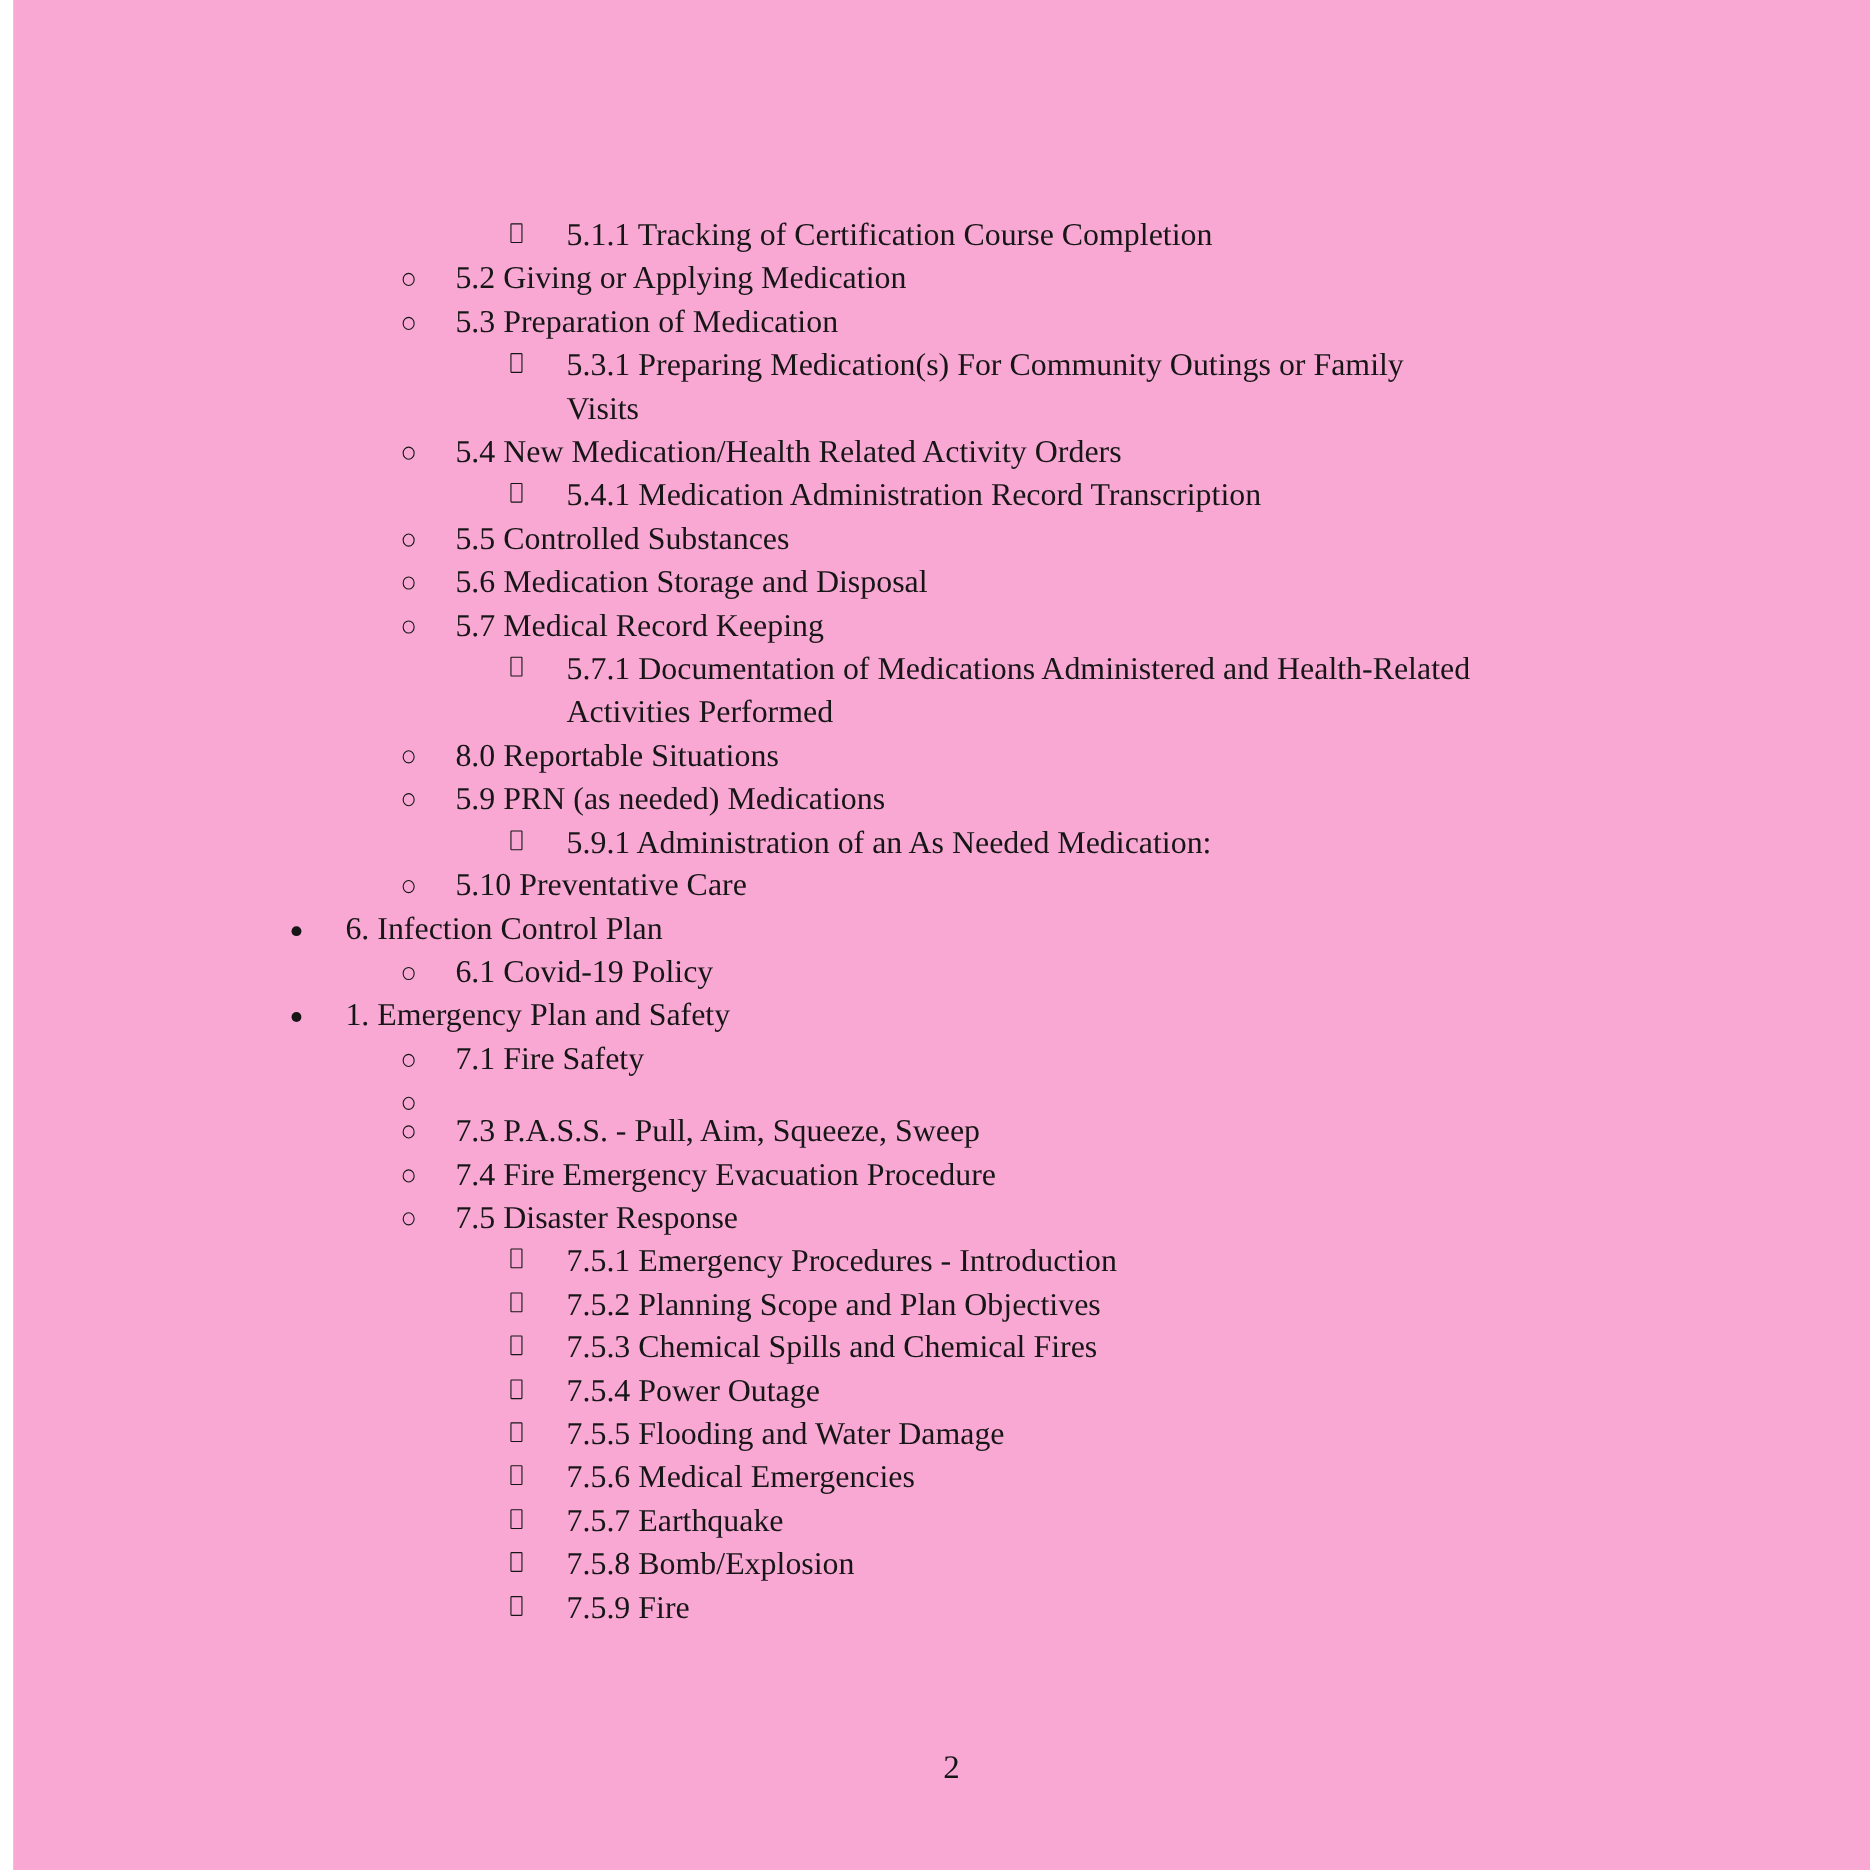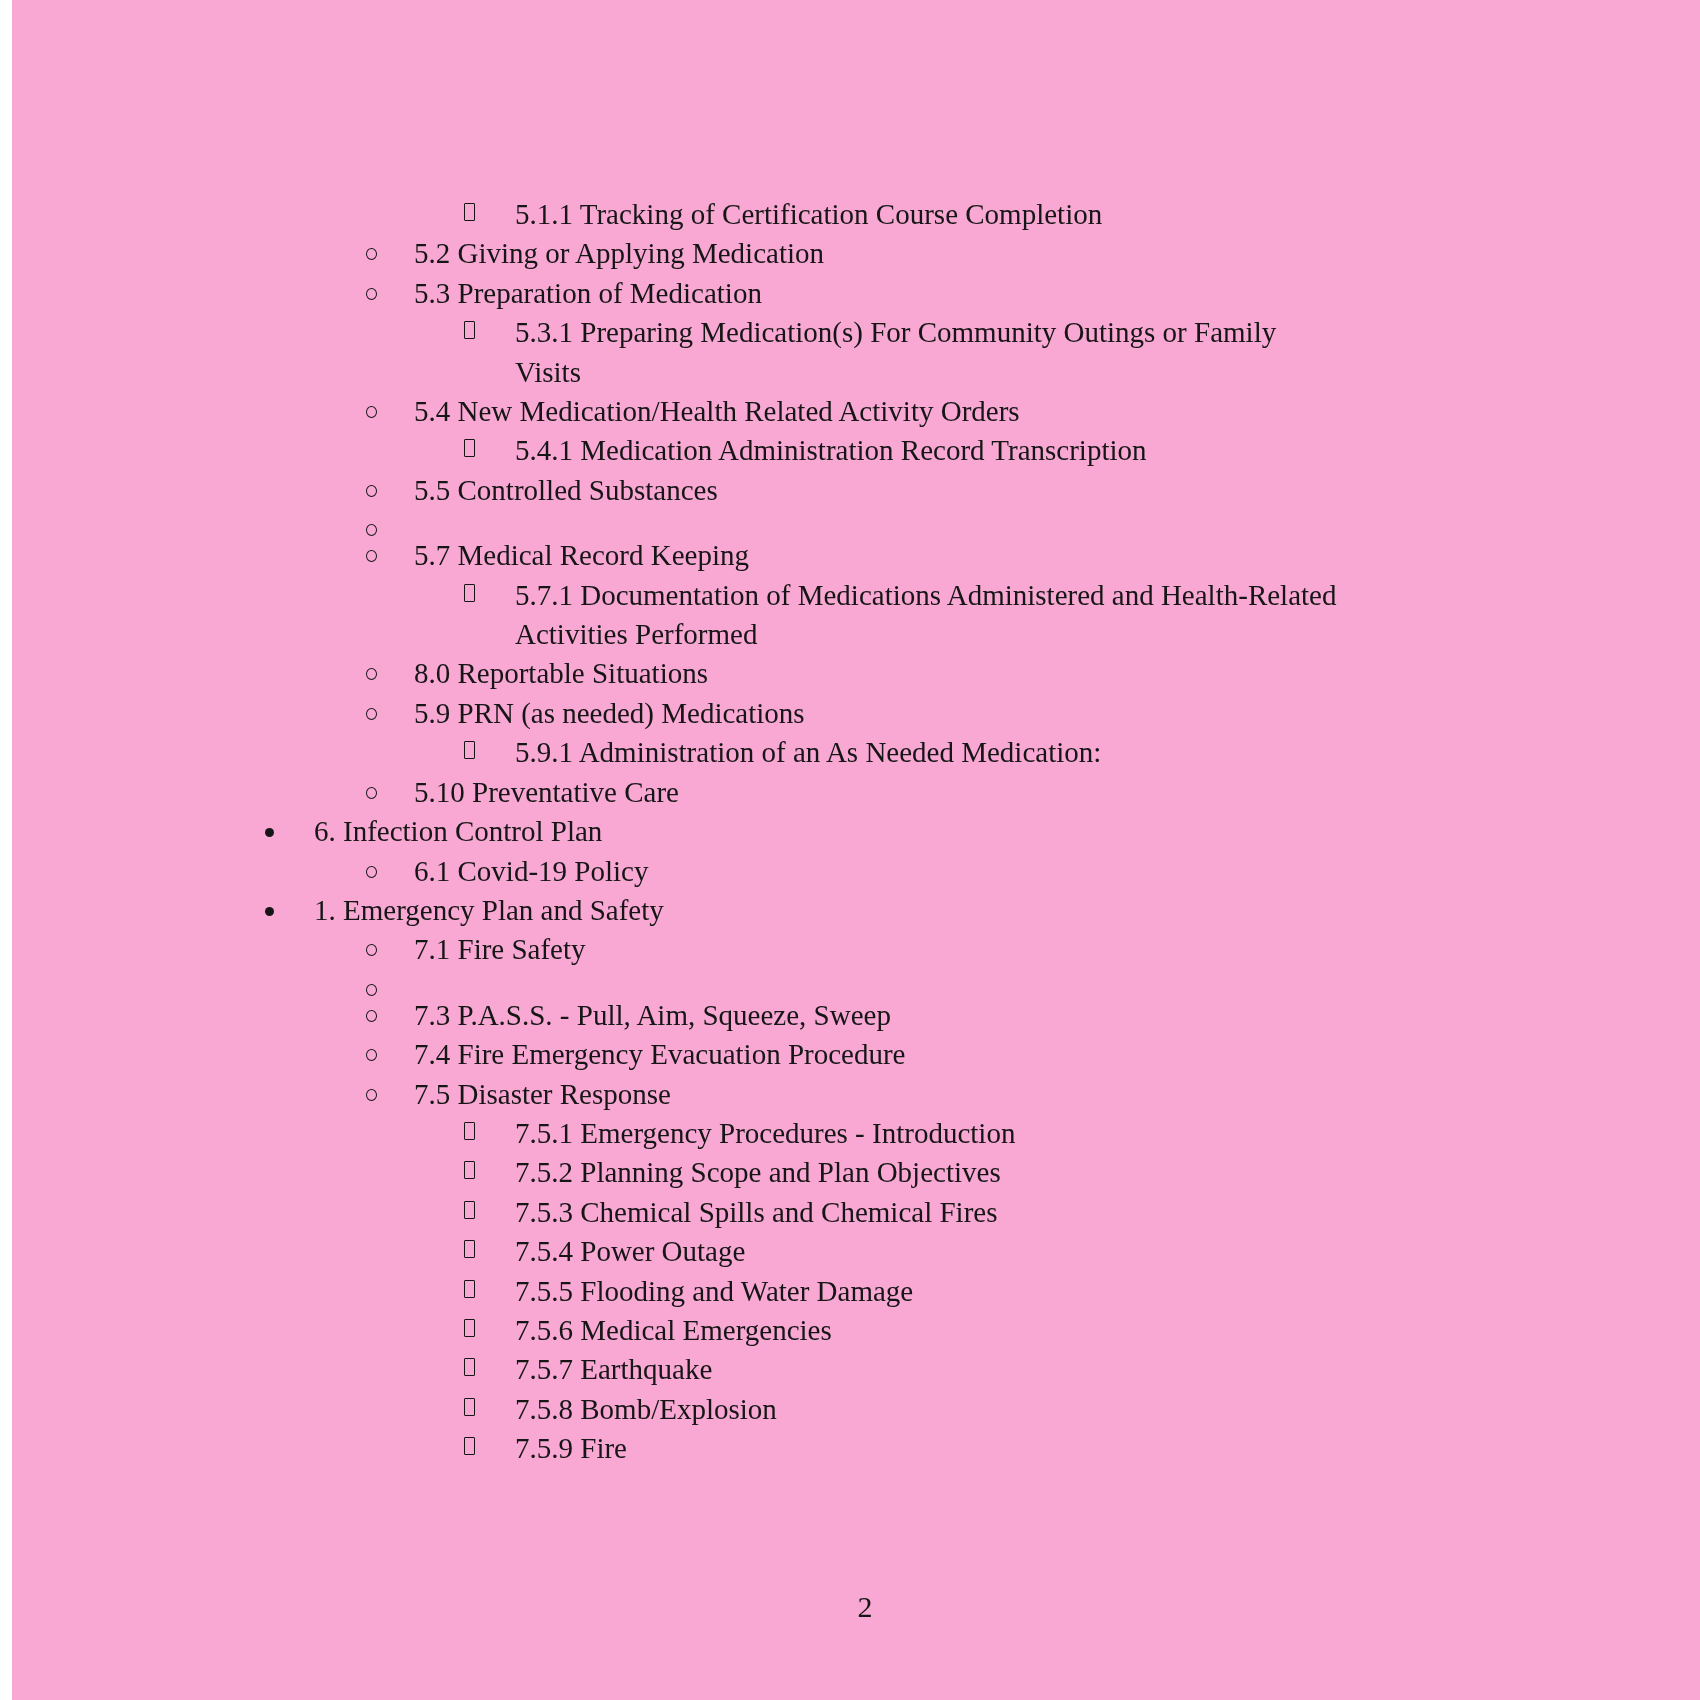--- a/index.html
+++ b/index.html
@@ -115,20 +115,21 @@
       <div class="row l2">
         <span class="marker-slot">
           <span class="m-circle"></span>
         </span>
         <span class="item-text">5.5 Controlled Substances</span>
       </div>
       <div class="row l2">
         <span class="marker-slot">
           <span class="m-circle"></span>
         </span>
+        <span class="item-text">5.6 Medication Storage and Disposal</span>
       </div>
       <div class="row l2">
         <span class="marker-slot">
           <span class="m-circle"></span>
         </span>
         <span class="item-text">5.7 Medical Record Keeping</span>
       </div>
       <div class="row l3">
         <span class="marker-slot">
           <span class="m-box"></span>

